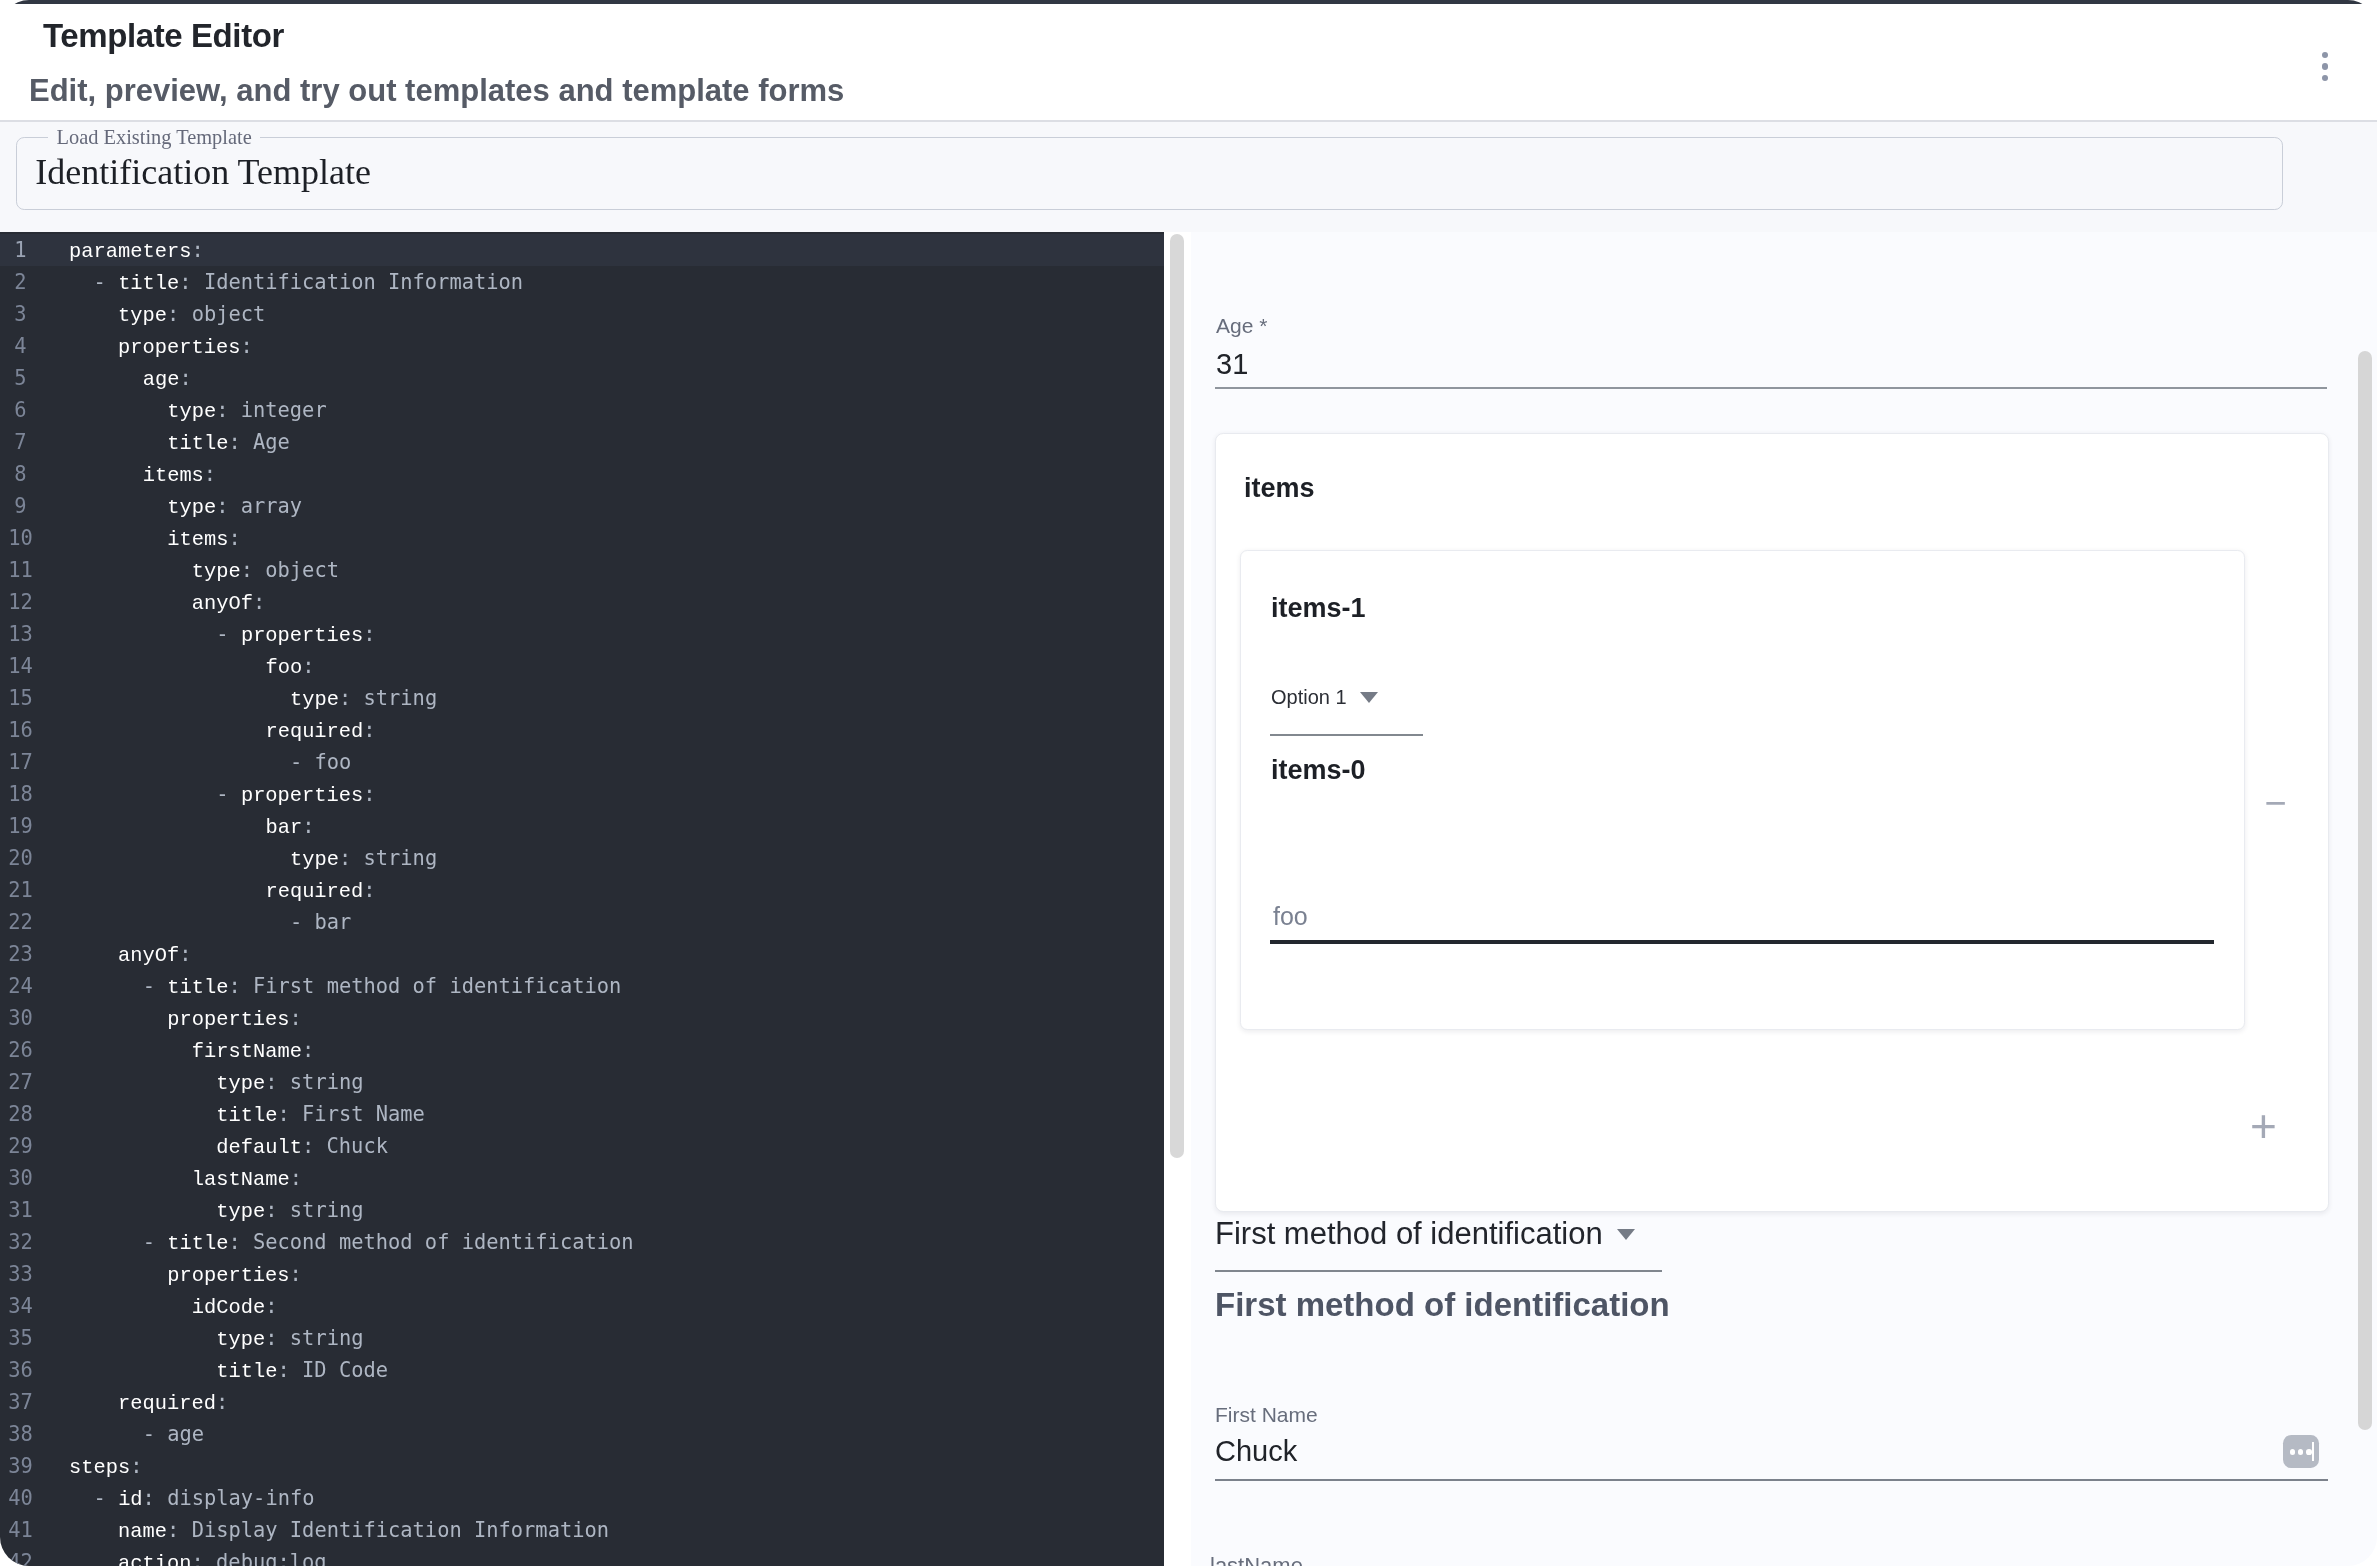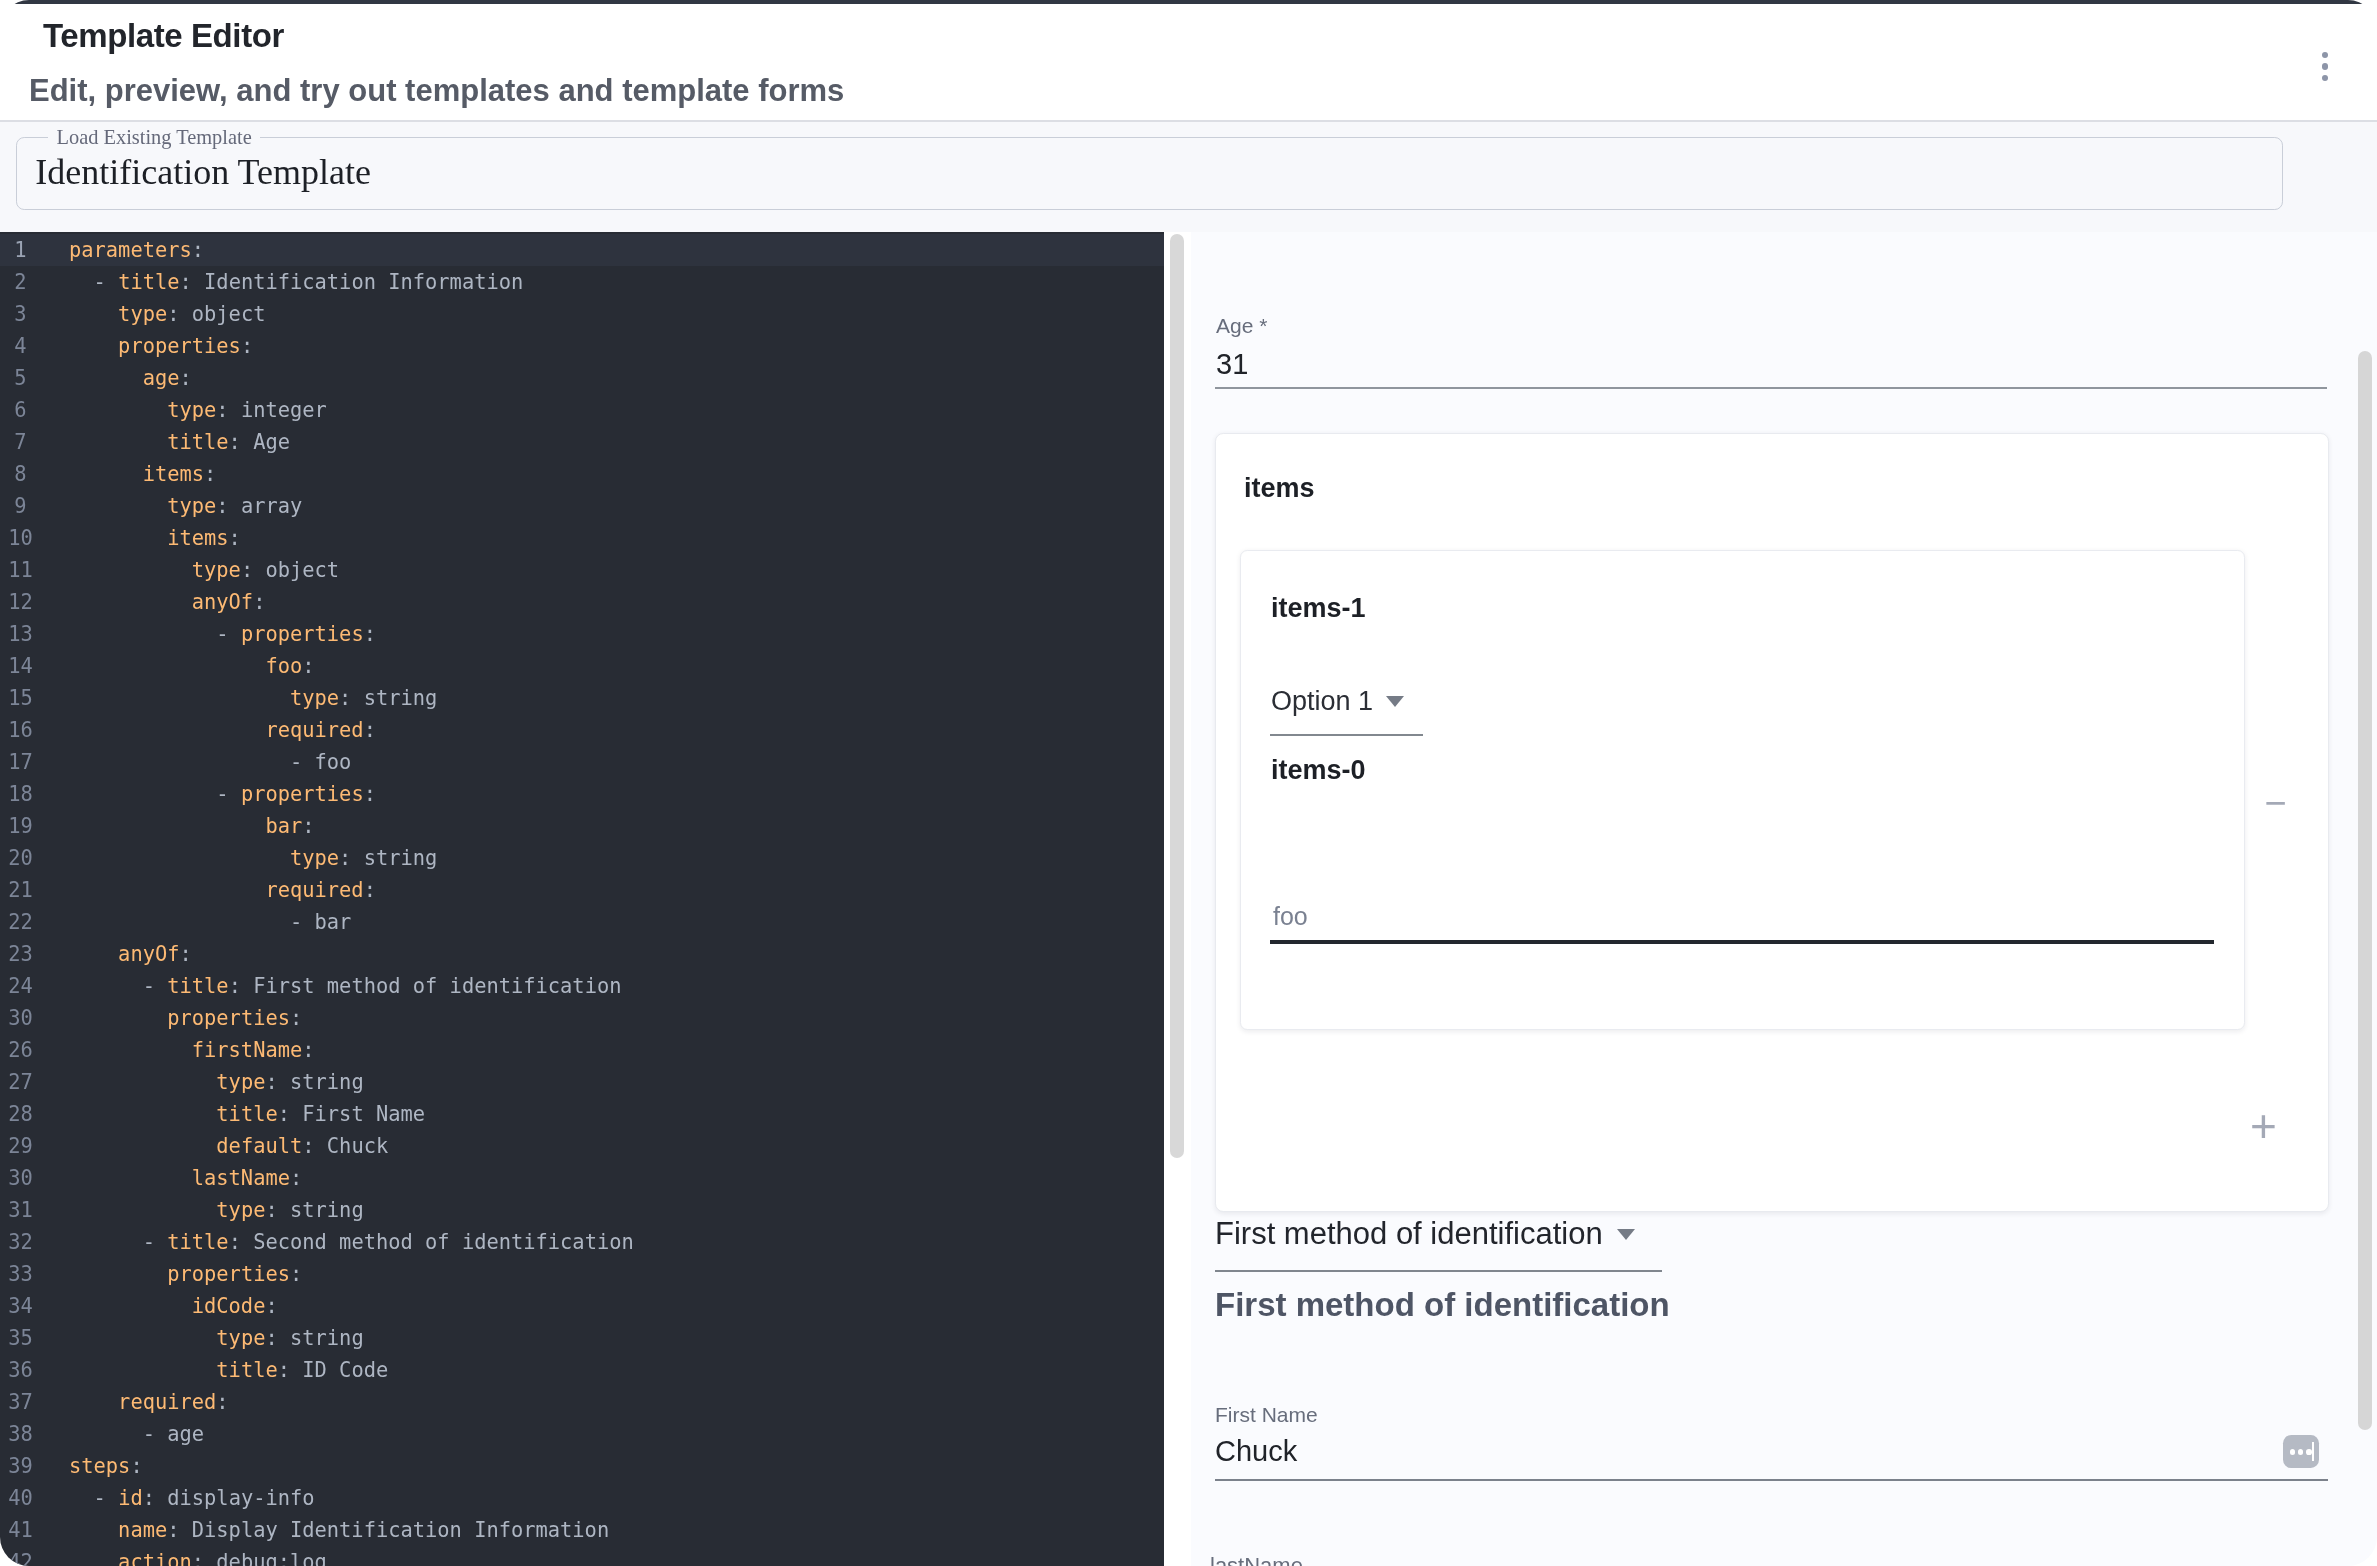--- a/index.html
+++ b/index.html
@@ -29,41 +29,41 @@
   .clear-x{position:absolute;left:2302px;top:153px;width:42px;height:42px;cursor:pointer;}
 
   
   .editor{position:absolute;left:0;top:232px;width:1164px;height:1335px;background:#282c34;overflow:hidden;
           font-family:"DejaVu Sans Mono",monospace;font-size:20.4px;padding-top:2.4px;box-sizing:border-box;}
   .cl{display:flex;height:32px;line-height:32px;white-space:pre;}
   .cl.active{background:#2e333e;}
   .num{flex:0 0 41px;text-align:center;color:#7c8597;}
   .cl.active .num{color:#9aa3b3;}
   .code{padding-left:28px;}
-  .tk-key{color:#fdba74;}
+  .tk-key{color:#ffffff;font-family:Liberation Mono, monospace;}
   .tk-val,.tk-pun,.tk-dash,.tk-sp{color:#aeb6c3;}
 
   
   .ed-gutter{position:absolute;left:1164px;top:232px;width:27px;height:1335px;background:#ffffff;}
   .ed-thumb{position:absolute;left:5.7px;top:2.4px;width:14.7px;height:924px;background:#d8d8d8;border-radius:7.3px;cursor:pointer;}
 
   
   .form-panel{position:absolute;left:1191px;top:232px;width:1186px;height:1335px;background:#fafbfe;overflow:hidden;}
   .f-label{position:absolute;font-size:21px;color:#676d7c;}
   .f-value{position:absolute;font-size:29px;color:#202329;}
   .uline{position:absolute;height:2.4px;background:#8f959d;}
 
   .card{position:absolute;background:#ffffff;border:0.8px solid #e8eaef;border-radius:8.2px;
         box-shadow:0 1.6px 4.9px rgba(25,30,50,0.08);}
   .card-outer{left:24px;top:201px;width:1112px;height:777px;}
   .card-inner{left:24px;top:116px;width:1003px;height:478px;border-radius:7.3px;border-color:#e9ebf0;}
   .h-bold{position:absolute;font-size:27px;font-weight:700;color:#1d2026;}
 
   .opt-select{position:absolute;left:30px;top:135px;display:flex;align-items:center;gap:13px;cursor:pointer;}
-  .opt-select .txt{font-size:27px;color:#2b2e35;}
+  .opt-select .txt{font-size:20px;color:#2b2e35;}
   .tri{width:0;height:0;border-left:9.8px solid transparent;border-right:9.8px solid transparent;border-top:11.4px solid #757b86;}
   .opt-uline{position:absolute;left:28.6px;top:183px;width:153px;height:1.6px;background:#82888f;}
   .foo-label{position:absolute;left:32px;top:351px;font-size:25px;color:#7a8191;}
   .foo-uline{position:absolute;left:28.6px;top:389px;width:944px;height:4.1px;background:#23272e;}
 
   .icon-btn{position:absolute;width:49px;height:49px;display:flex;align-items:center;justify-content:center;
             cursor:pointer;color:#a4a9b6;border-radius:50%;}
   .minus-btn{left:1035px;top:345px;font-size:38px;}
   .plus-btn{left:1023px;top:667px;font-size:46px;font-weight:400;}
 

